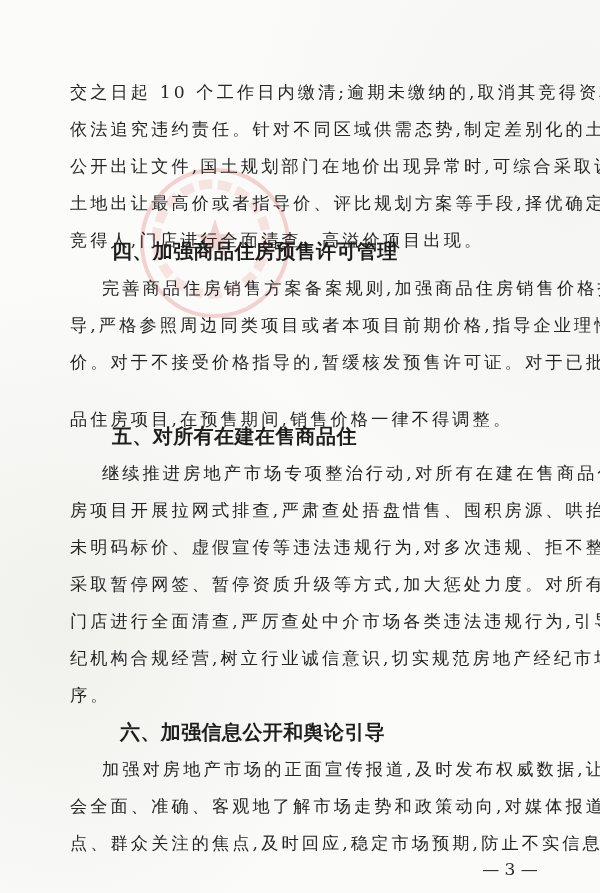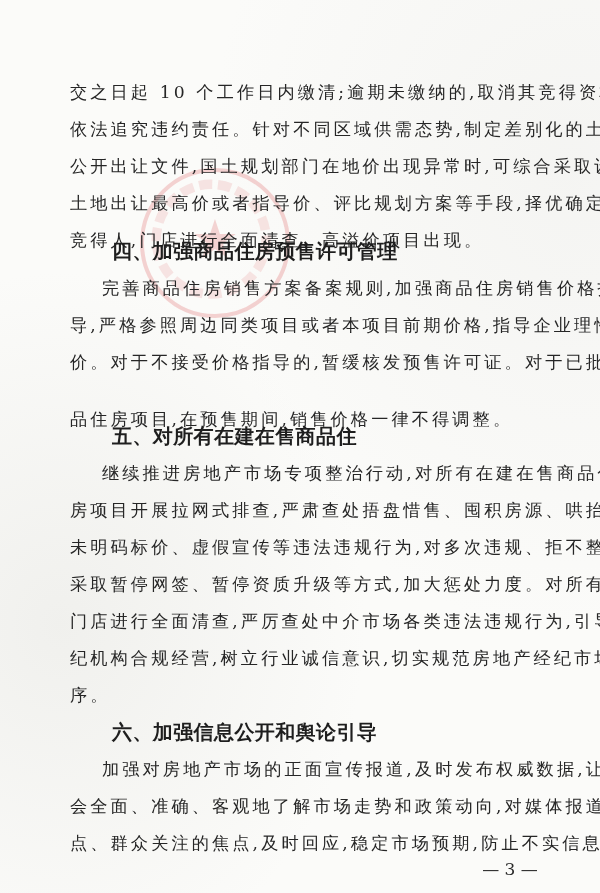--- a/index.html
+++ b/index.html
@@ -120,19 +120,19 @@
 
   <div class="heading" style="top:425px;">五、对所有在建在售商品住</div>
   <div class="line indent" style="top:462px;">继续推进房地产市场专项整治行动,对所有在建在售商品住</div>
   <div class="line" style="top:499px;">房项目开展拉网式排查,严肃查处捂盘惜售、囤积房源、哄抬房价、</div>
   <div class="line" style="top:536px;">未明码标价、虚假宣传等违法违规行为,对多次违规、拒不整改的,</div>
   <div class="line" style="top:573px;">采取暂停网签、暂停资质升级等方式,加大惩处力度。对所有中介</div>
   <div class="line" style="top:610px;">门店进行全面清查,严厉查处中介市场各类违法违规行为,引导经</div>
   <div class="line" style="top:647px;">纪机构合规经营,树立行业诚信意识,切实规范房地产经纪市场秩</div>
   <div class="line short" style="top:684px;">序。</div>
 
-  <div class="heading" style="top:721px;">六、加强信息公开和舆论引导</div>
+  <div class="heading" style="top:721px;margin-left:8px;">六、加强信息公开和舆论引导</div>
   <div class="line indent" style="top:758px;">加强对房地产市场的正面宣传报道,及时发布权威数据,让社</div>
   <div class="line" style="top:795px;">会全面、准确、客观地了解市场走势和政策动向,对媒体报道的热</div>
   <div class="line" style="top:832px;">点、群众关注的焦点,及时回应,稳定市场预期,防止不实信息误导</div>
 
   <div class="page-number" style="top:858px;">— 3 —</div>
 </div>
 
 </body></html>

